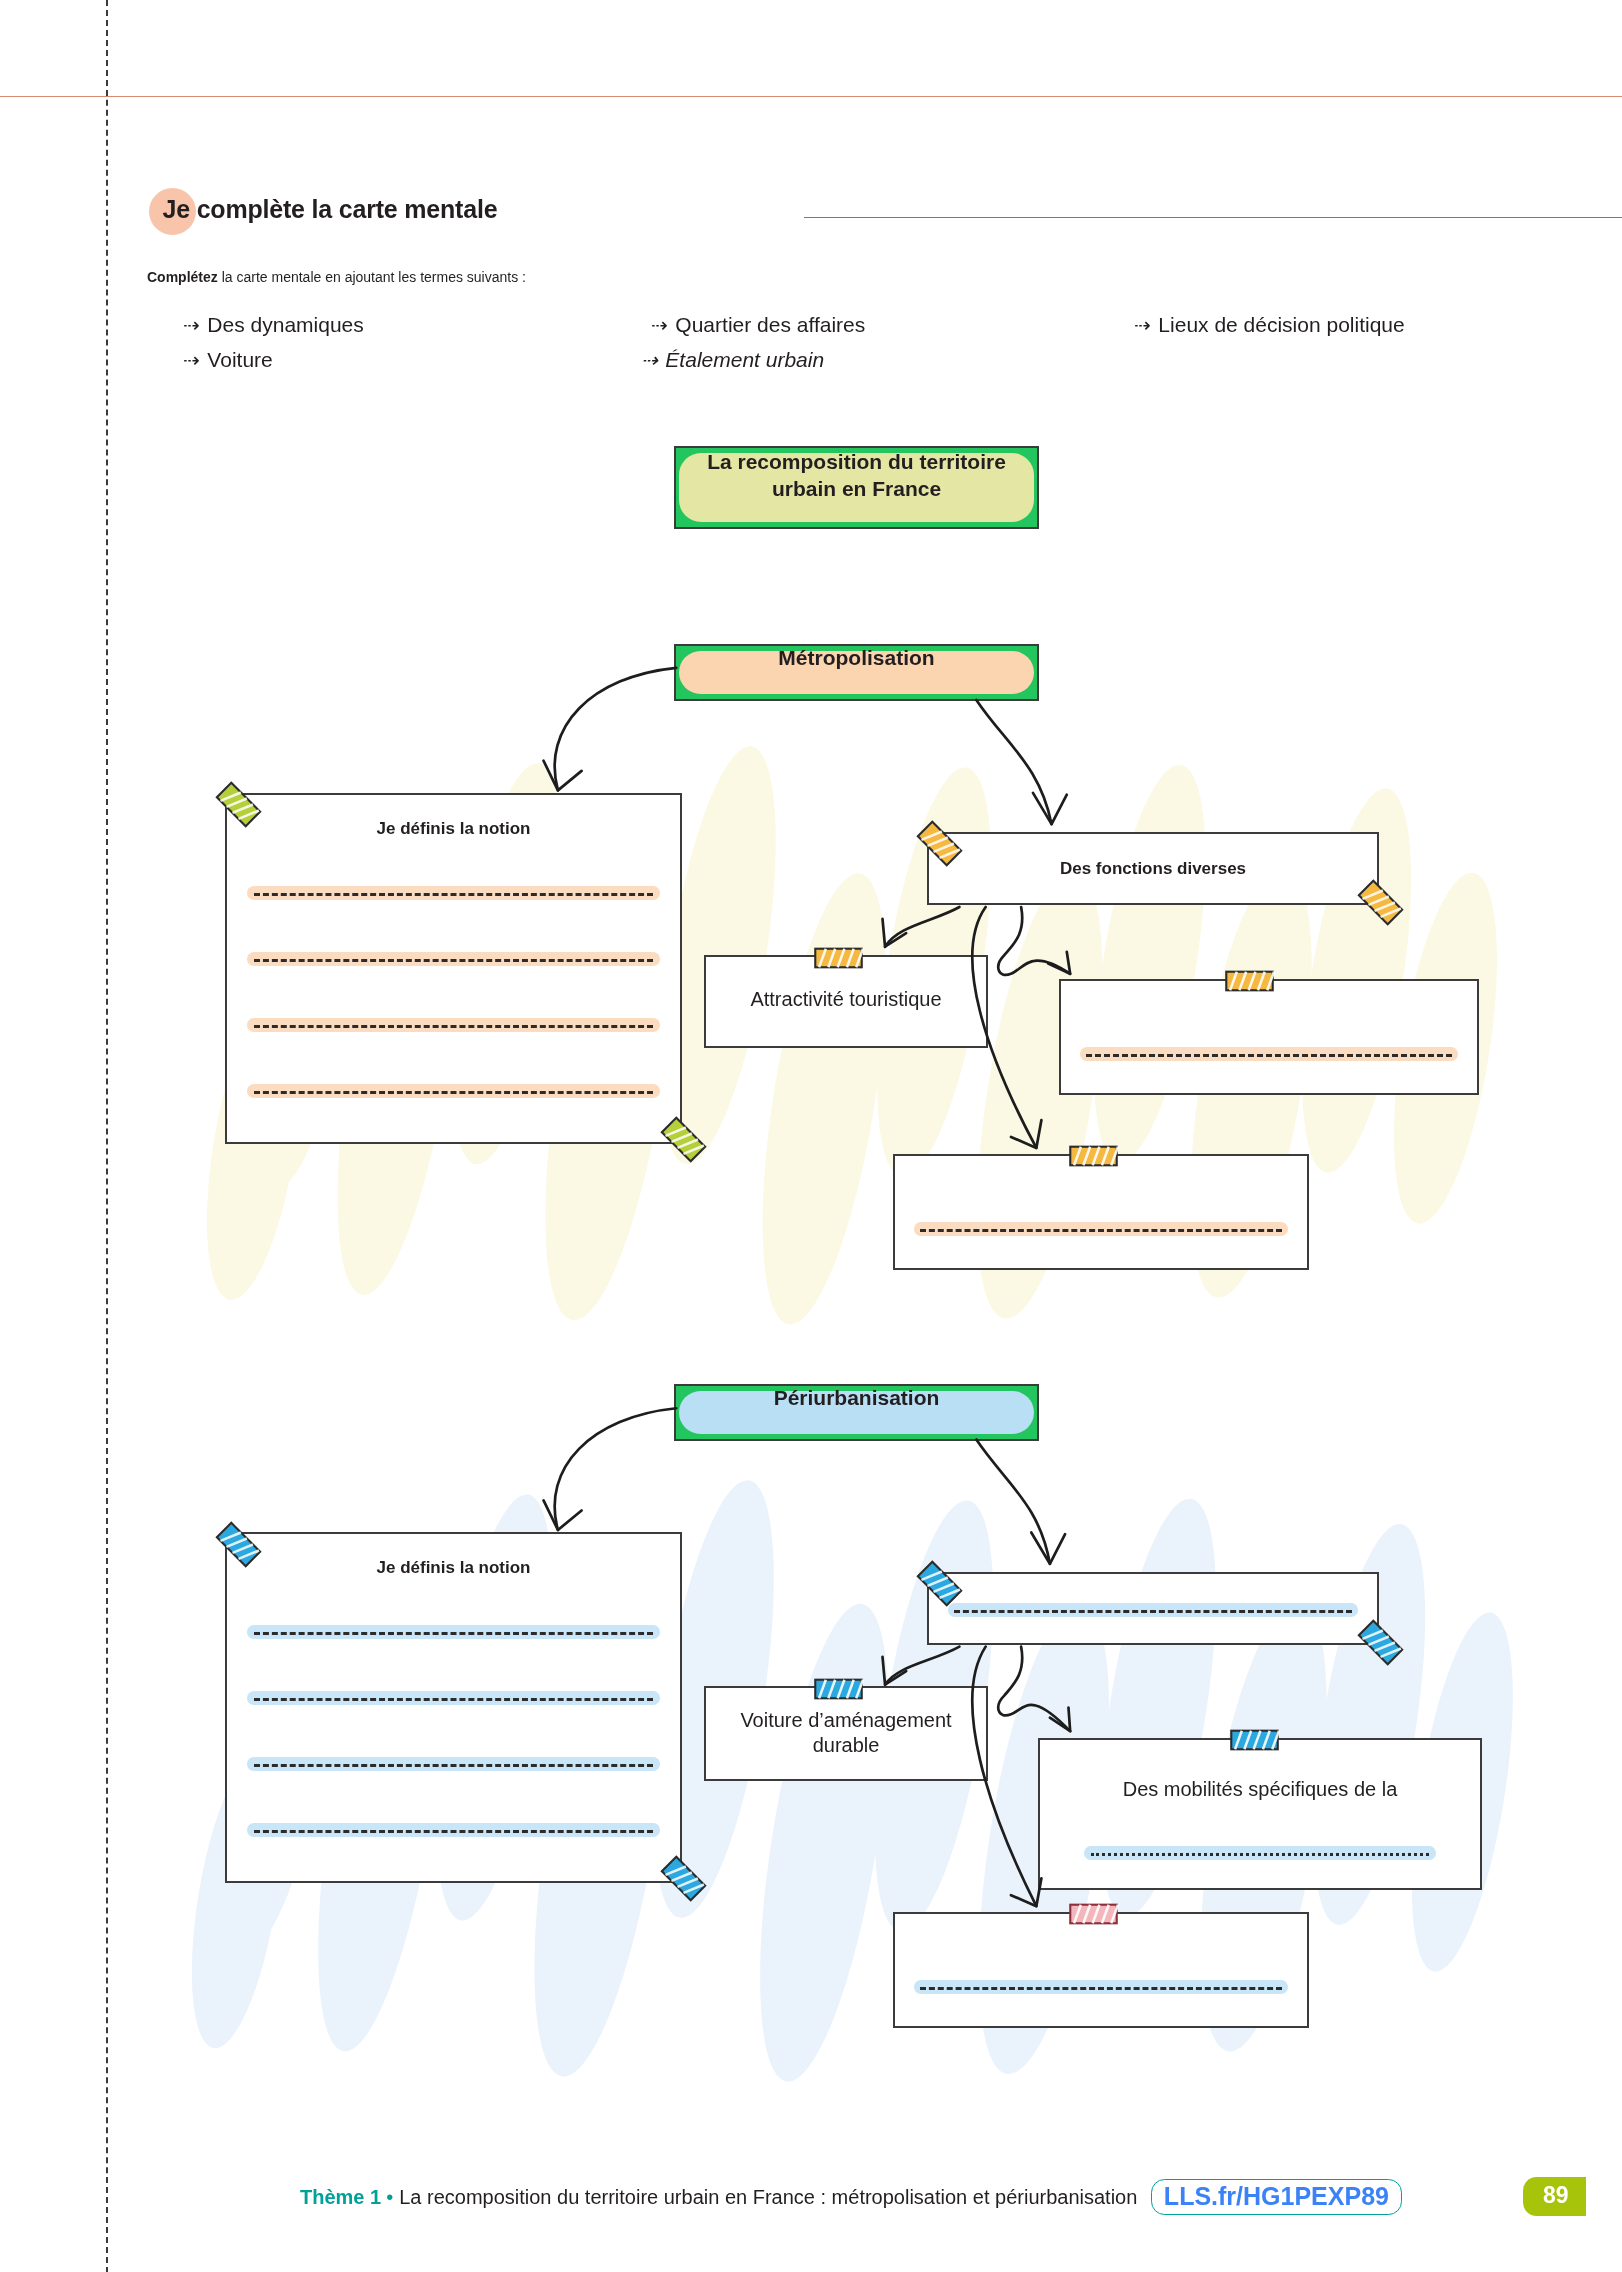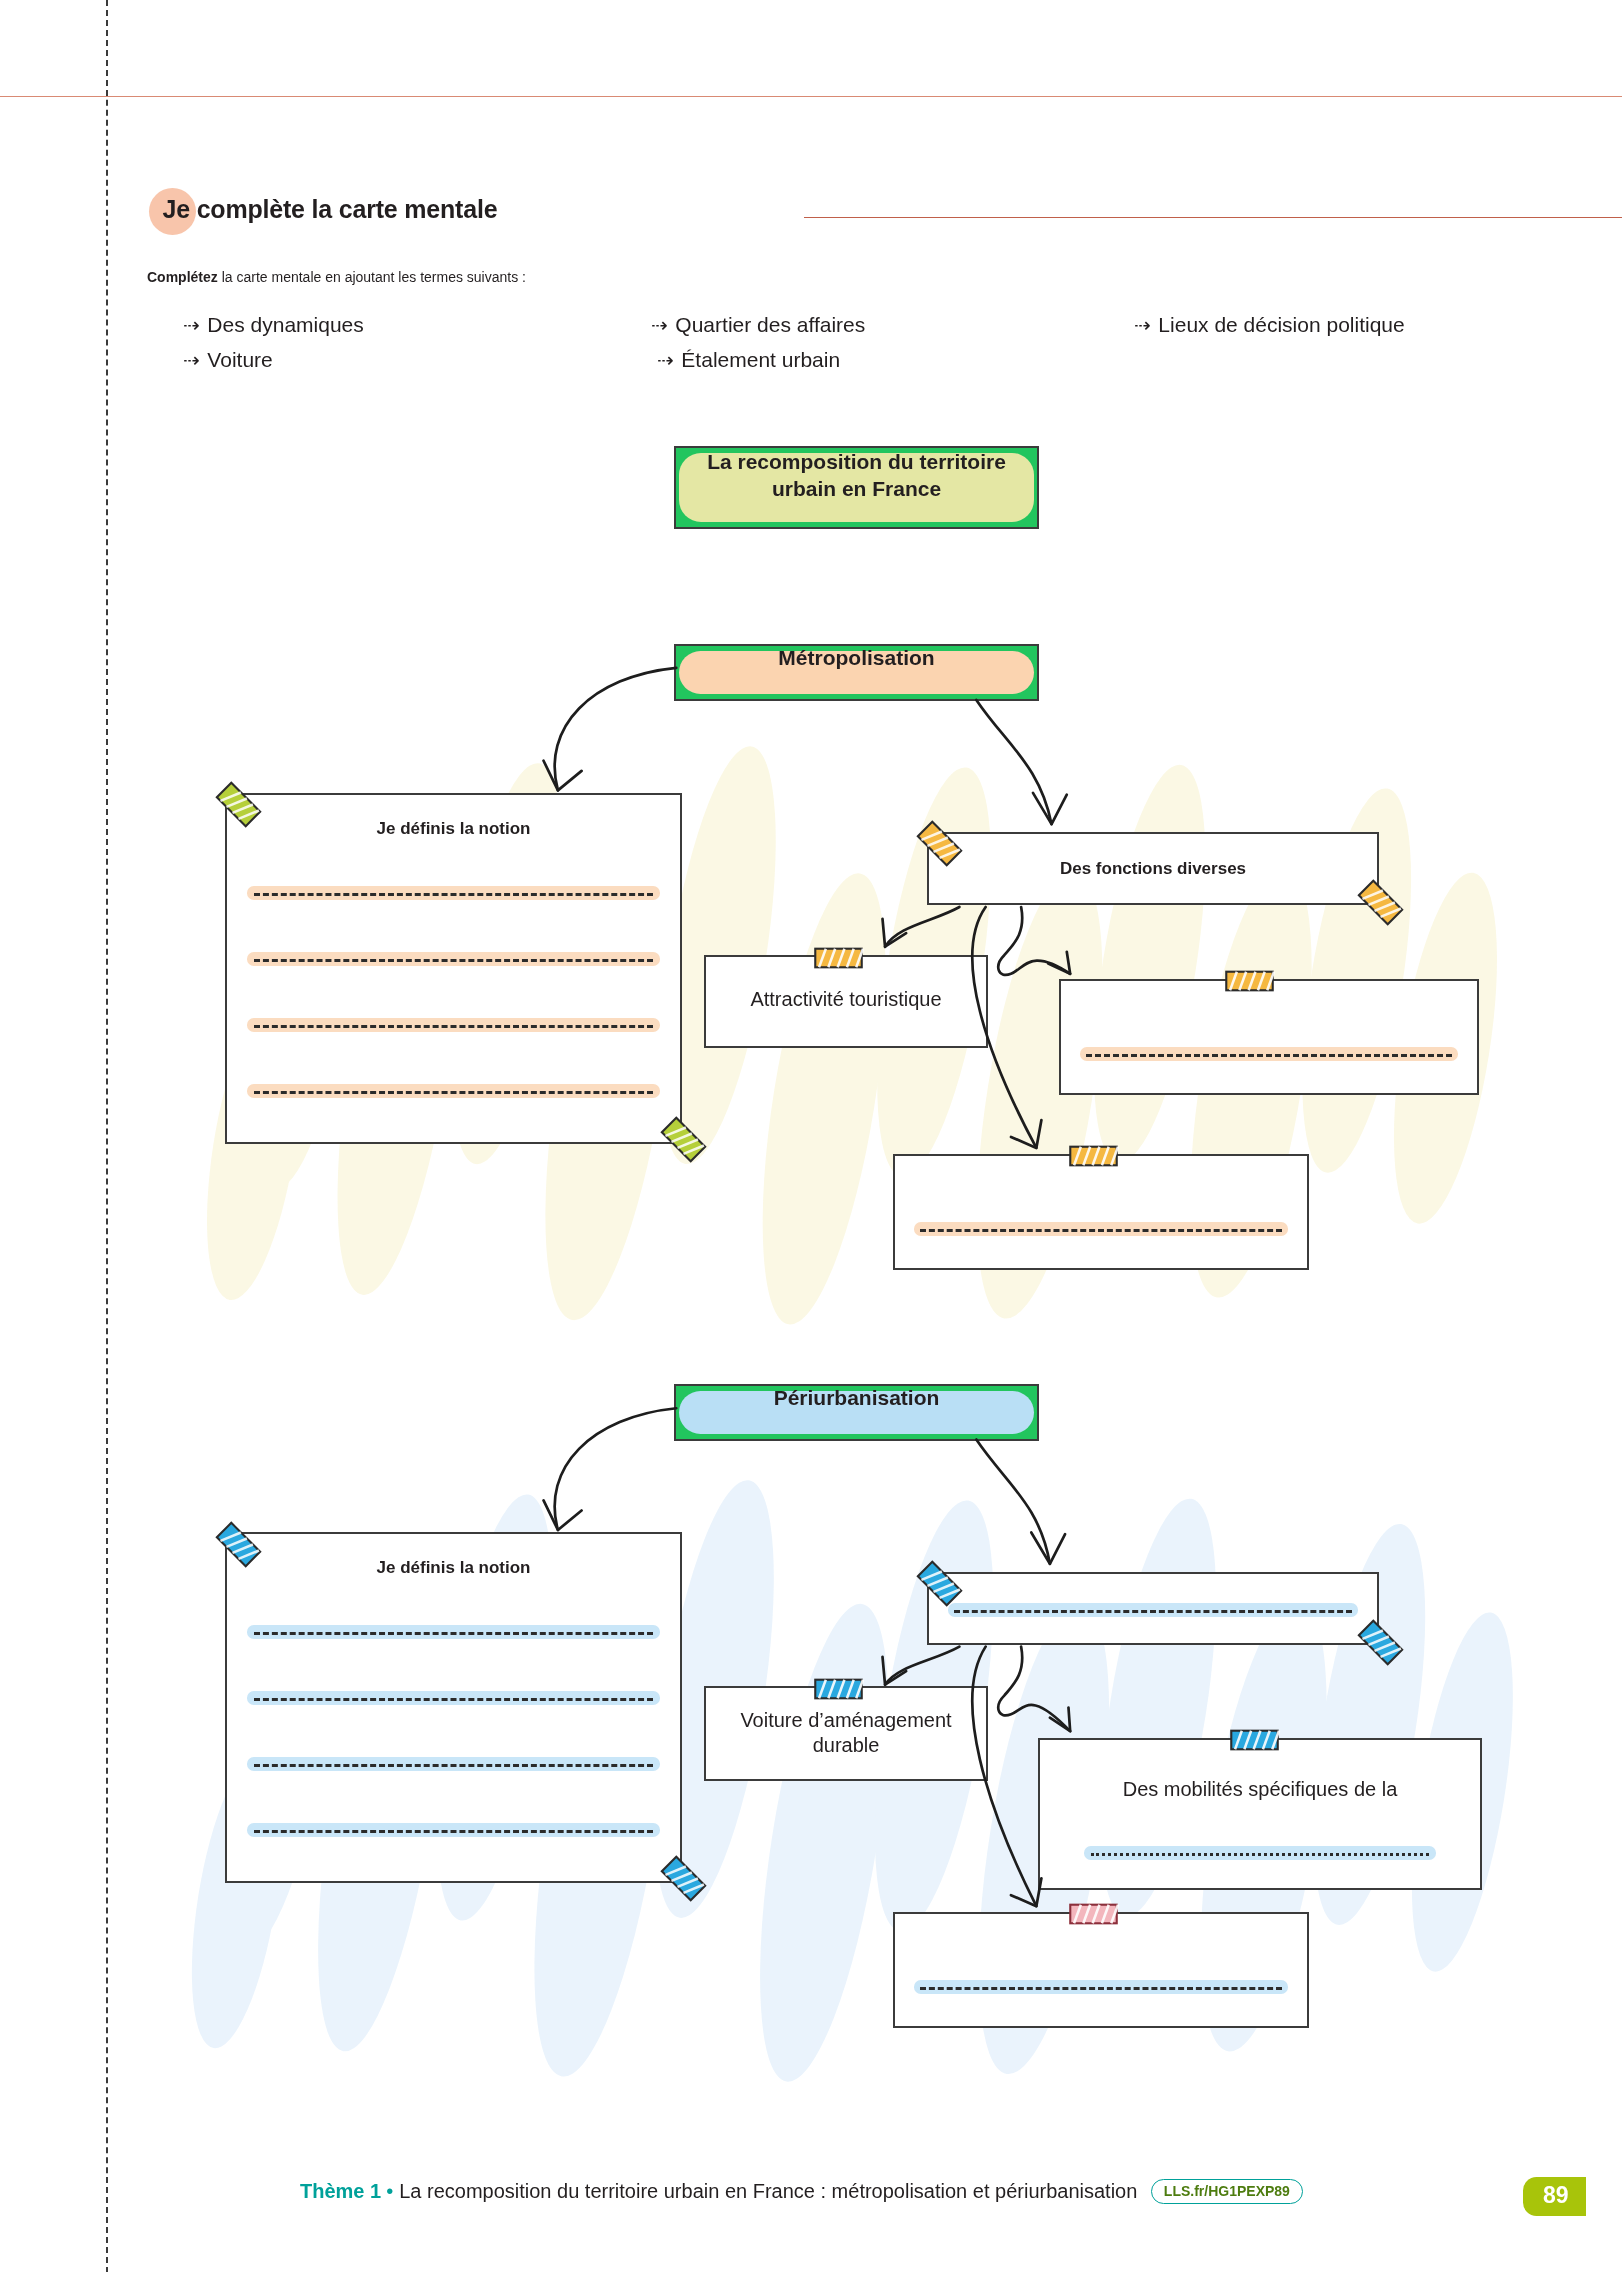--- a/index.html
+++ b/index.html
@@ -93,21 +93,21 @@
   
   .footer{position:absolute;left:0;top:2179px;width:1623px;height:56px;z-index:6;}
   .foot-inner{
     position:absolute;left:300px;top:0;display:flex;align-items:center;gap:0;
     font-size:20px;color:#231f20;white-space:nowrap;
   }
   .foot-theme{color:#00a19a;font-weight:bold;margin-right:5px;}
   .foot-sep{color:#00a19a;margin-right:6px;}
   .foot-pill{
     margin-left:13.5px;border:1.7px solid #00a19a;border-radius:13.5px;
-    padding:4.2px 12px 5px;color:#4d7c0f;font-weight:bold;font-size:14px;line-height:1;
+    padding:4.2px 12px 5px;color:#3b82f6;font-weight:bold;font-size:25px;line-height:1;
   }
   .foot-page{
     position:absolute;left:1523px;top:-2.5px;
     background:#a8c40a;color:#ffffff;font-weight:bold;font-size:23px;
     border-radius:13.5px 0 0 13.5px;padding:7.6px 17px 8.5px 20px;line-height:1;
   }
 </style>
 </head>
 <body>
 
@@ -156,21 +156,21 @@
   </div>
 
   <div class="instr">
     <b>Complétez</b><span> la carte mentale en ajoutant les termes suivants :</span>
   </div>
 
   <div class="termlist">
     <div class="term" style="left:34px;top:0;"><span class="arw">⇢</span><span>Des dynamiques</span></div>
     <div class="term" style="left:34px;top:35px;"><span class="arw">⇢</span><span>Voiture</span></div>
     <div class="term" style="left:502px;top:0;text-align:right;"><span class="arw">⇢</span><span>Quartier des affaires</span></div>
-    <div class="term" style="left:508px;top:35px;"><span class="arw">⇢</span><span>Étalement urbain</span></div>
+    <div class="term" style="left:492px;top:35px;font-style:italic;"><span class="arw">⇢</span><span>Étalement urbain</span></div>
     <div class="term" style="left:985px;top:0;"><span class="arw">⇢</span><span>Lieux de décision politique</span></div>
   </div>
 
   <div class="hl-box" style="left:674px;top:446px;width:365px;height:83px;">
     <div class="hl-ink" style="background:#e4e7a4;"></div>
     <div class="hl-txt" style="text-align:center;line-height:1.3;">
       <span>La recomposition du territoire</span><br>
       <span>urbain en France</span>
     </div>
   </div>

